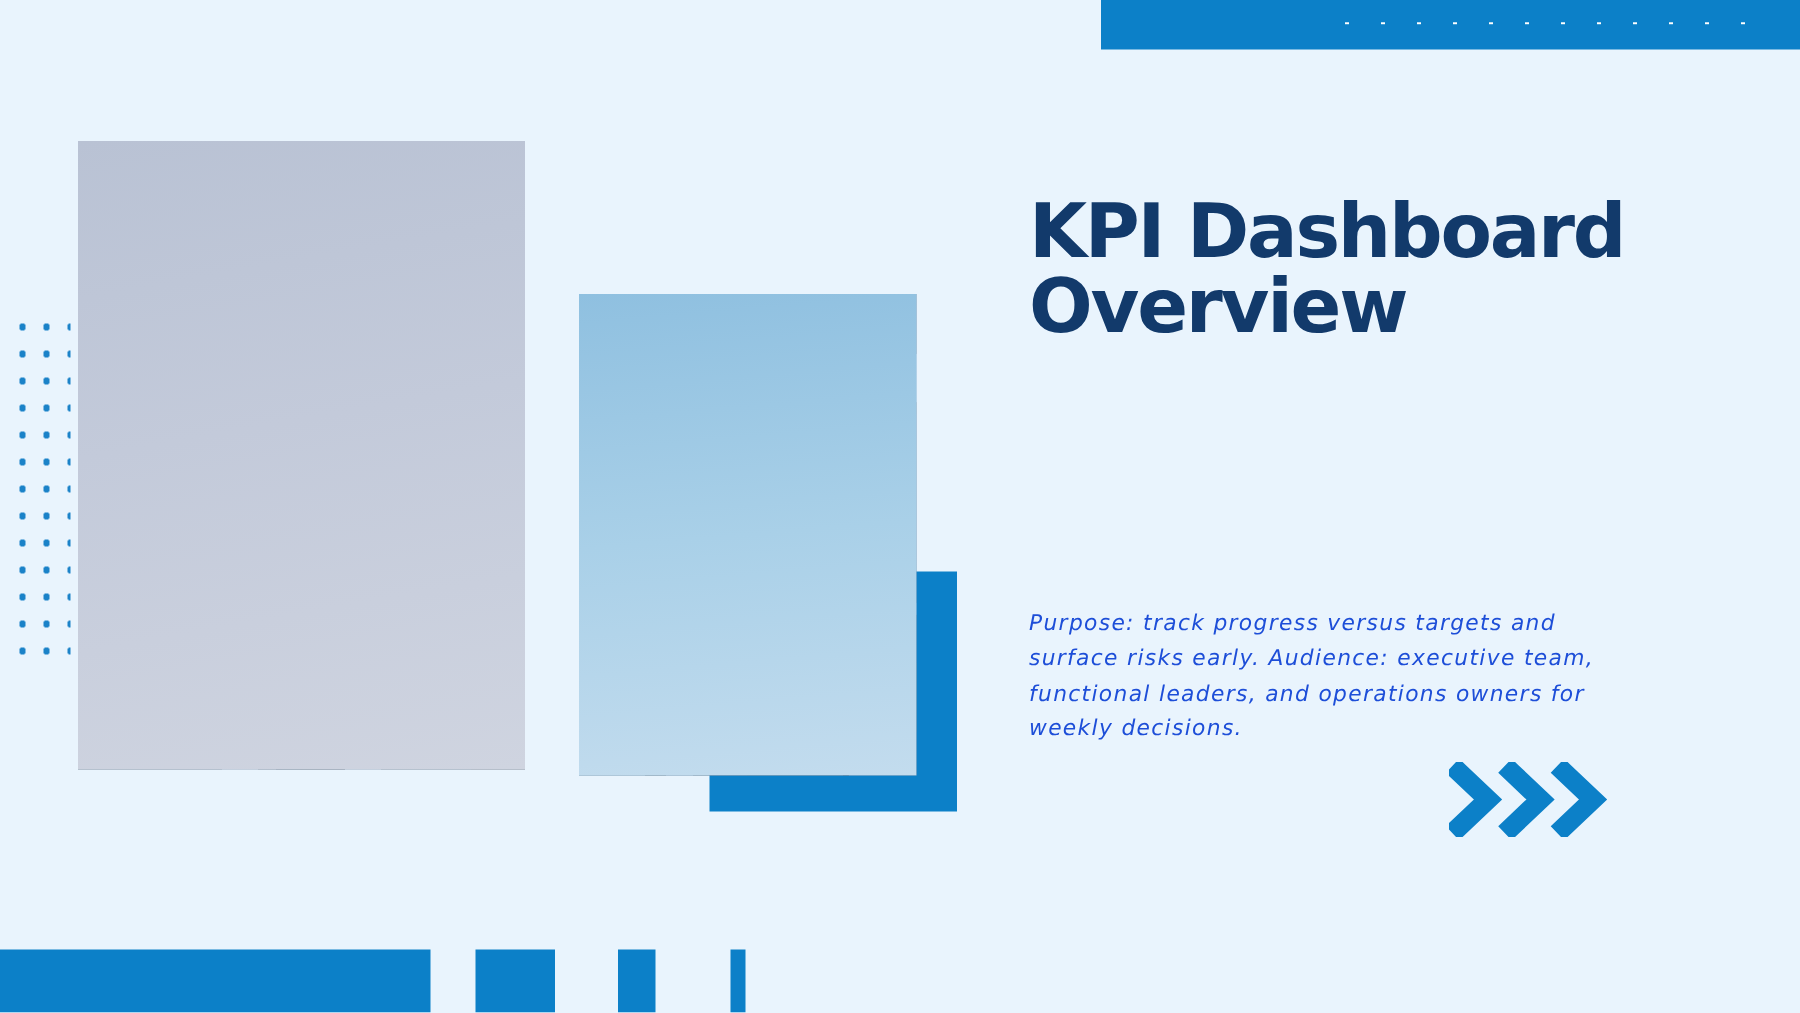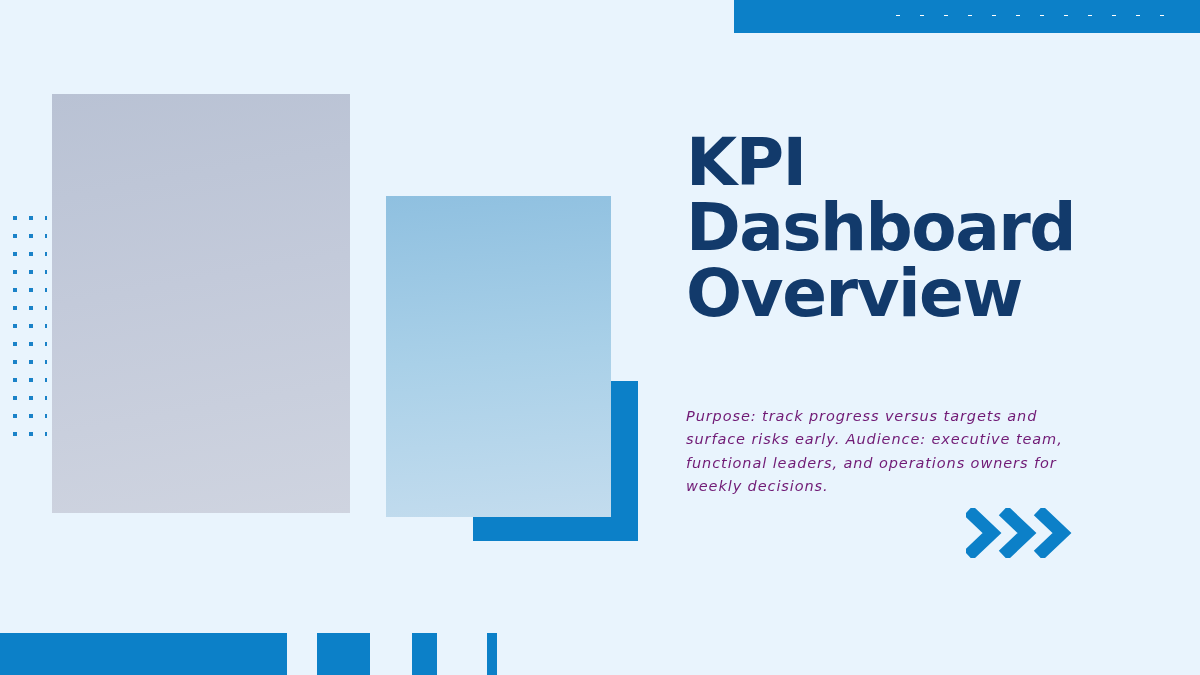--- a/index.html
+++ b/index.html
@@ -48,35 +48,35 @@
   .sky1 { position:absolute; inset:0; background:linear-gradient(170deg,#b9c2d4 0%,#c3cada 45%,#cfd4e0 100%); }
   .sky2 { position:absolute; inset:0; background:linear-gradient(175deg,#8fc0e0 0%,#a9d0e8 50%,#c3dcee 100%); }
 
   
   #title-block {
     position:absolute; left:686px; top:130px; width:500px;
   }
   #slide-title {
     font-family:"DejaVu Sans", sans-serif;
     font-weight:bold;
-    font-size:66px;
+    font-size:50px;
     line-height:0.99;
     letter-spacing:-1.5px;
     color:#123a6b;
   }
   #body-block {
     position:absolute; left:686px; top:405px; width:390px;
   }
   #slide-body {
     font-family:"DejaVu Sans", sans-serif;
     font-style:italic;
     font-size:14.5px;
     line-height:1.62;
     letter-spacing:0.9px;
-    color:#701a75;
+    color:#1d4ed8;
   }
 
   
   #chevron-group {
     position:absolute; left:966px; top:508px; width:108px; height:50px;
   }
   #chevron-group svg { display:block; }
 
   
   .bottom-bar { position:absolute; background:#0c80c8; }

